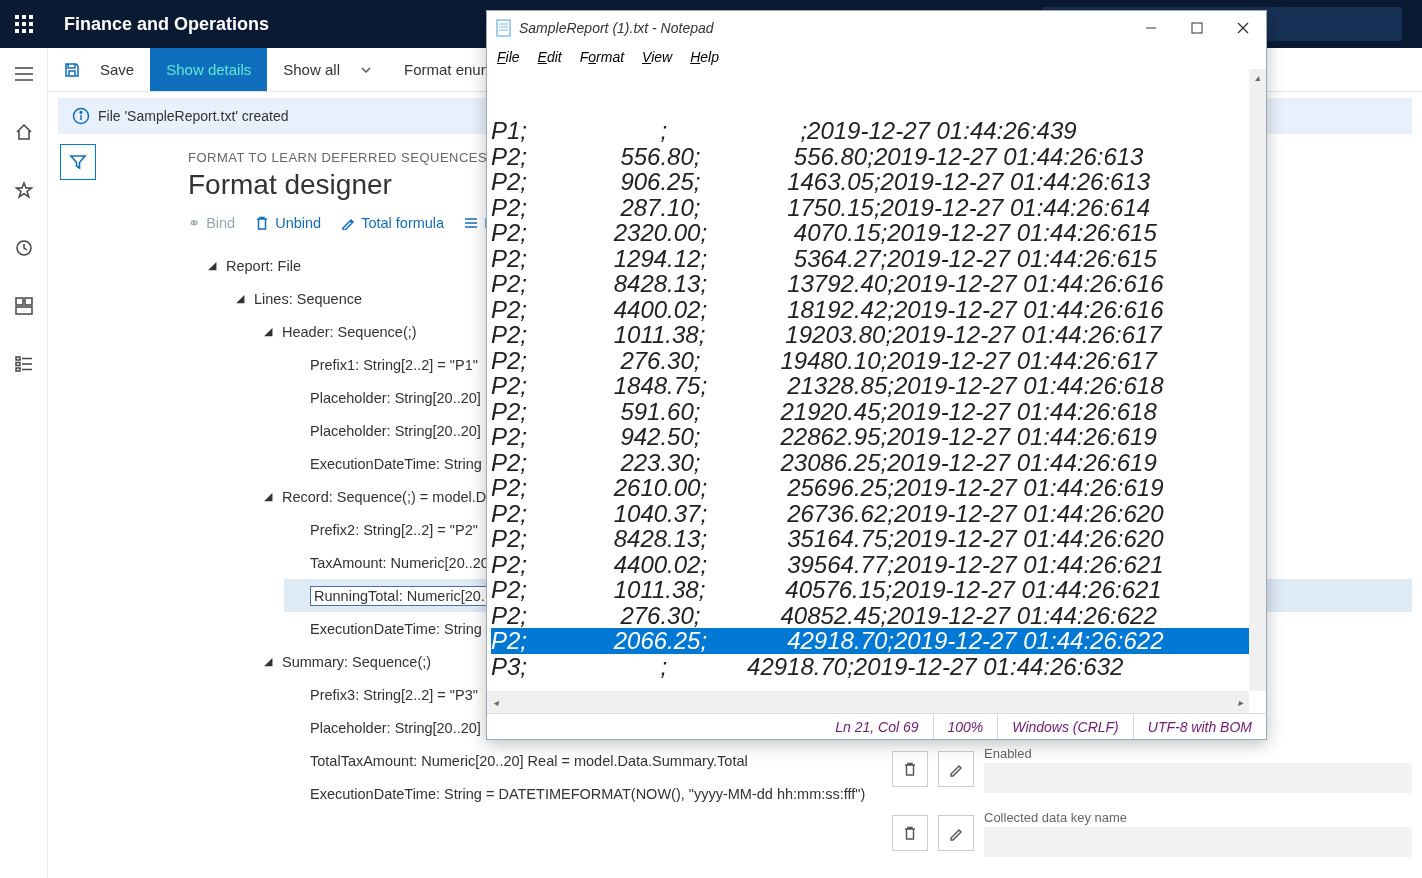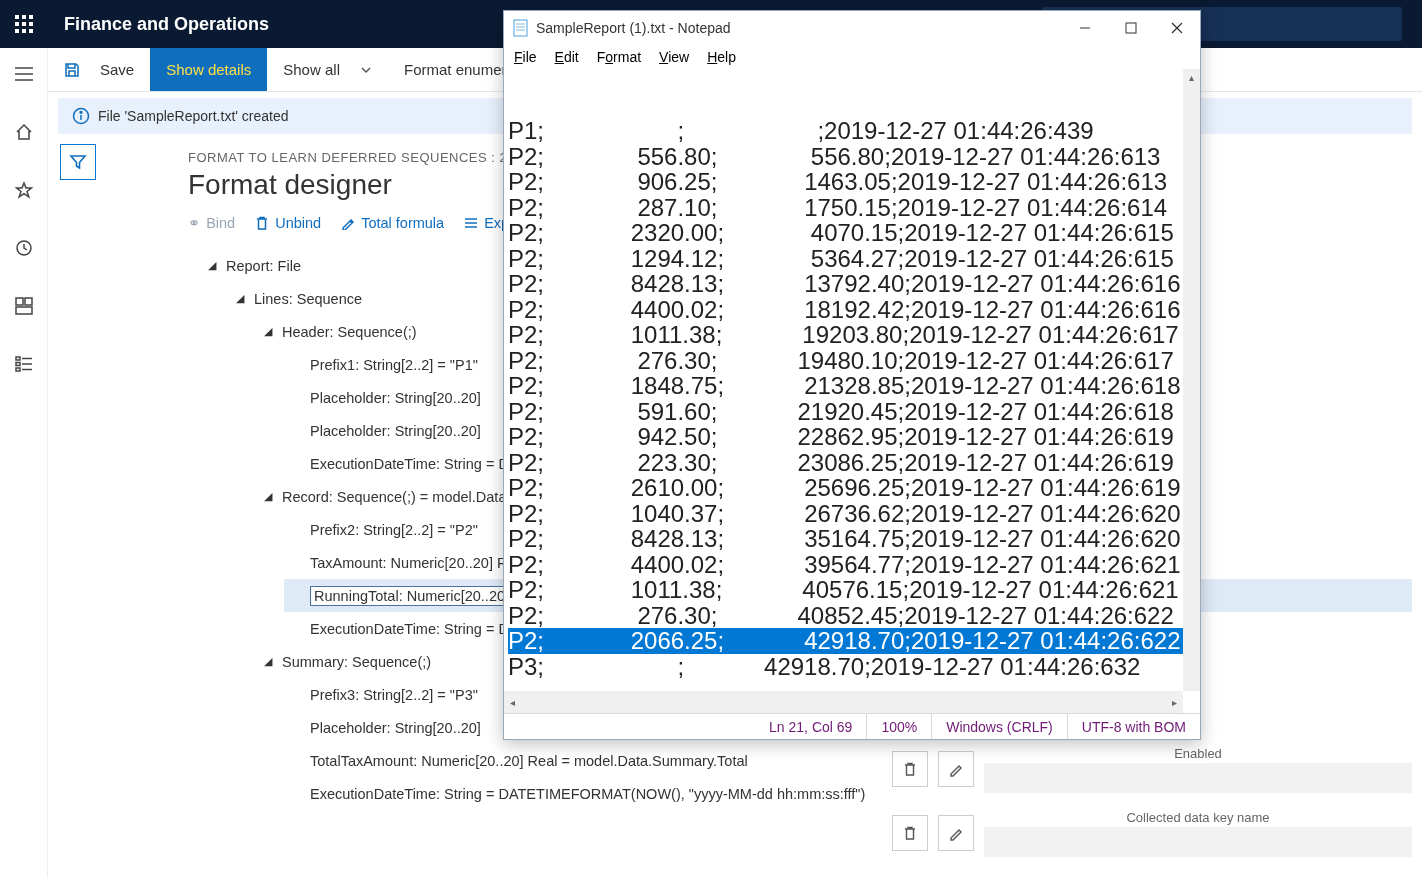--- a/index.html
+++ b/index.html
@@ -8,21 +8,21 @@
 
 .fo-topbar { height:48px; background:#0b1a33; color:#fff; display:flex; align-items:center; }
 .fo-topbar .waffle { width:48px; height:48px; display:flex; align-items:center; justify-content:center; cursor:pointer; }
 .fo-topbar .title { font-size:18px; font-weight:600; margin-left:16px; }
 .fo-topbar .search { margin-left:auto; margin-right:20px; width:360px; height:34px; background:#173055; border-radius:2px; display:flex; align-items:center; padding:0 10px; color:#c8d3e3; }
 .fo-topbar .search .mag { margin-right:8px; }
 
 
 .fo-actionbar { height:44px; background:#fff; display:flex; align-items:stretch; border-bottom:1px solid #e6e6e6; margin-left:48px; }
 .fo-actionbar .actbtn { display:flex; align-items:center; padding:0 16px; font-size:15px; color:#333; cursor:pointer; gap:20px; }
-.fo-actionbar .actbtn.primary { background:#106ebe; color:#fde047; }
+.fo-actionbar .actbtn.primary { background:#106ebe; color:#5eead4; }
 .fo-actionbar .icon { display:inline-flex; }
 
 
 .fo-leftrail { position:absolute; left:0; top:48px; width:48px; height:830px; background:#fff; border-right:1px solid #eee; display:flex; flex-direction:column; align-items:center; padding-top:8px; gap:22px; }
 .fo-leftrail .railbtn { width:40px; height:36px; display:flex; align-items:center; justify-content:center; cursor:pointer; color:#555; }
 
 
 .fo-body { position:absolute; left:48px; top:92px; right:0; bottom:0; }
 .fo-info { height:36px; background:#e8f1fb; display:flex; align-items:center; padding:0 14px; font-size:14px; color:#333; gap:8px; margin:6px 10px 0 10px; }
 .fo-filtercell { position:absolute; left:12px; top:52px; width:36px; height:36px; border:1px solid #0078d4; display:flex; align-items:center; justify-content:center; background:#fff; }
@@ -40,25 +40,25 @@
 .fo-tree .node.selected { background:#dfeaf7; }
 .fo-tree .node.selected .label { border:1px solid #4a6fa5; padding:1px 3px; background:#fff; }
 .fo-tree .ind1 { margin-left:28px; }
 .fo-tree .ind2 { margin-left:56px; }
 .fo-tree .ind3 { margin-left:84px; }
 
 
 .fo-prop { position:absolute; right:10px; top:748px; width:520px; }
 .fo-proprow { display:flex; align-items:center; height:42px; gap:10px; margin-bottom:22px; }
 .fo-prop .sq { width:36px; height:36px; border:1px solid #ccc; display:flex; align-items:center; justify-content:center; cursor:pointer; color:#555; }
-.fo-prop .lbl { font-size:13px; color:#666; flex:1;text-align:center; }
+.fo-prop .lbl { font-size:13px; color:#666; flex:1; }
 .fo-prop .field { background:#f2f2f2; height:30px; margin-top:2px; }
 
 
-.np { position:absolute; left:503px; top:10px; width:698px; height:730px; background:#fff; border:1px solid #9aa9b9; box-shadow:0 4px 16px rgba(0,0,0,.25); display:flex; flex-direction:column; z-index:100; }
+.np { position:absolute; left:486px; top:10px; width:781px; height:730px; background:#fff; border:1px solid #9aa9b9; box-shadow:0 4px 16px rgba(0,0,0,.25); display:flex; flex-direction:column; z-index:100;font-style:italic; }
 .np-titlebar { height:34px; display:flex; align-items:center; padding-left:8px; }
 .np-titlebar .npicon { width:18px; height:18px; margin-right:6px; }
 .np-titlebar .title { font-size:14px; color:#333; }
 .np-titlebar .winbtns { margin-left:auto; display:flex; }
 .np-titlebar .wbtn { width:46px; height:34px; display:flex; align-items:center; justify-content:center; cursor:pointer; color:#444; }
 .np-menu { height:24px; display:flex; align-items:center; gap:18px; padding-left:10px; font-size:14px; }
 .np-menu .mitem { cursor:pointer; }
 .np-menu .mitem .ul { text-decoration:underline; }
 .np-content { flex:1; position:relative; overflow:hidden; }
 .np-text { font-family:Consolas,"Courier New",monospace; font-size:24px; line-height:25.5px; white-space:pre; padding:2px 0 0 4px; color:#222;margin-top:47px; }

